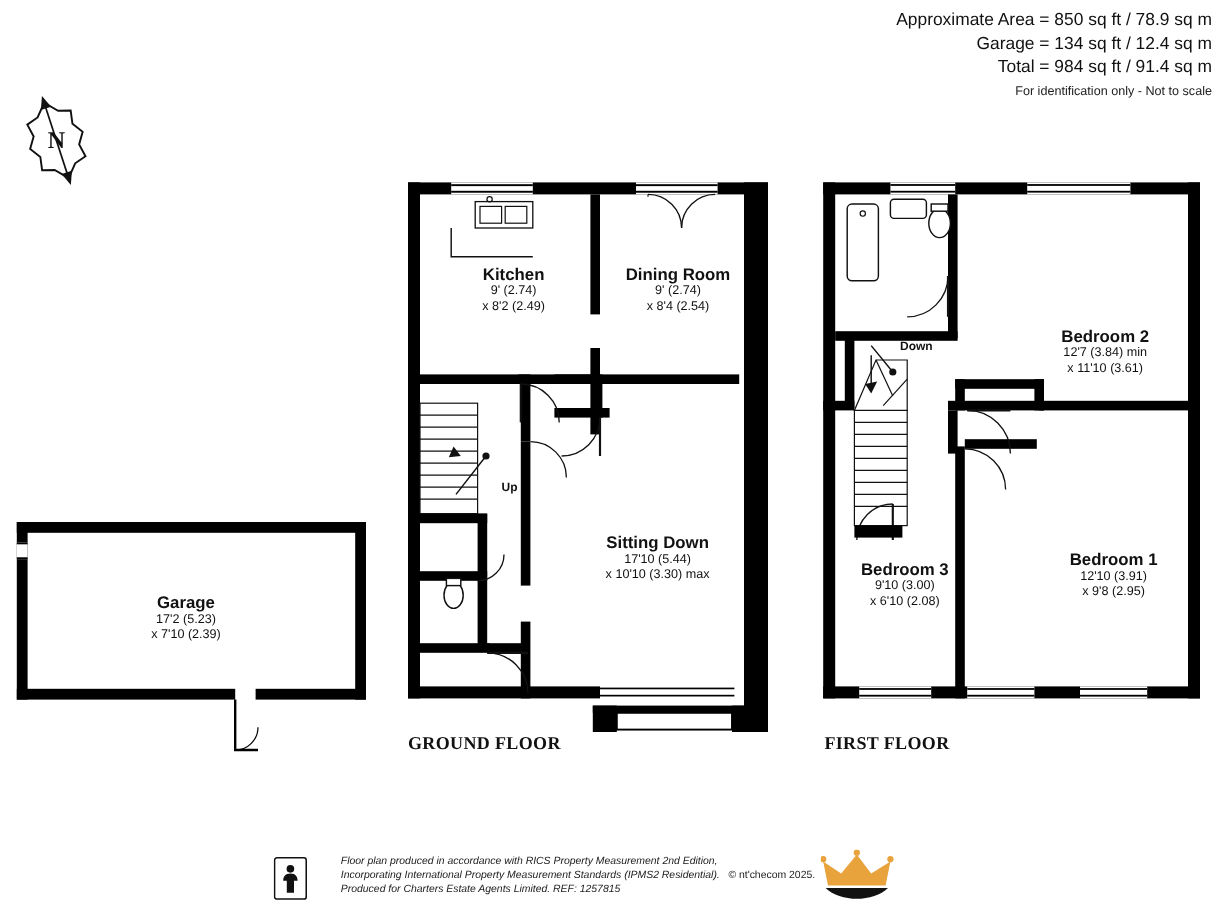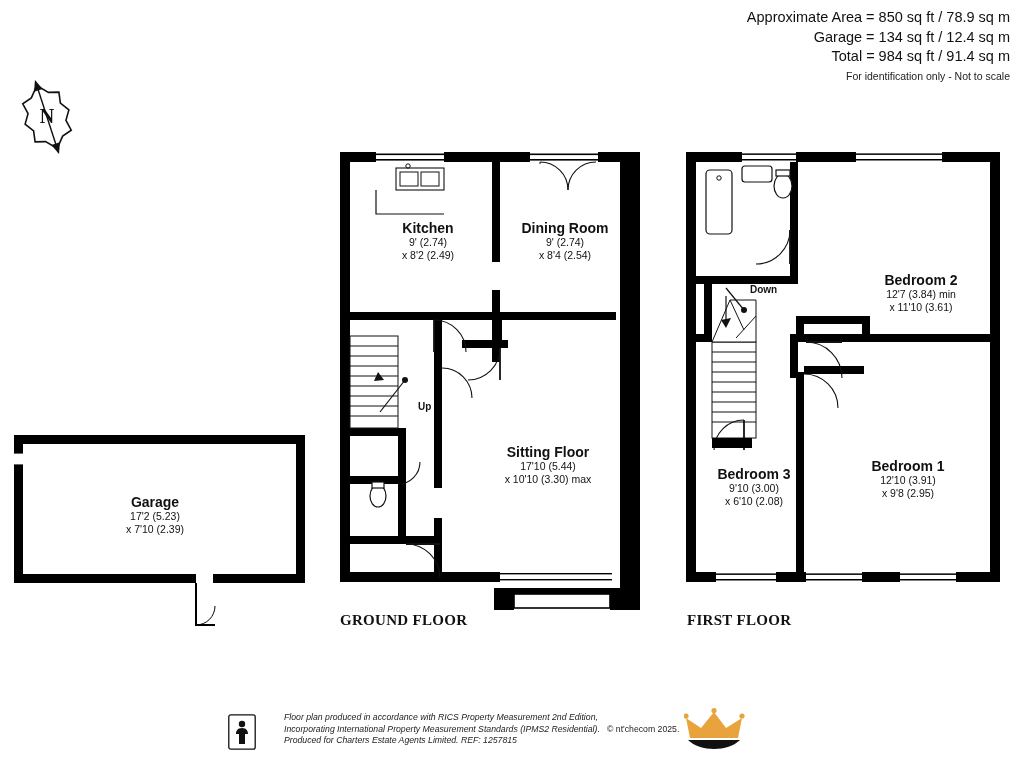--- a/index.html
+++ b/index.html
@@ -192,21 +192,21 @@
     <span>x 8'2 (2.49)</span>
   </div>
 
   <div class="room-label" style="left:508px;top:222px;width:114px;">
     <b>Dining Room</b>
     <span>9' (2.74)</span><br>
     <span>x 8'4 (2.54)</span>
   </div>
 
   <div class="room-label" style="left:478px;top:446px;width:140px;">
-    <b>Sitting Floor</b>
+    <b>Sitting Down</b>
     <span>17'10 (5.44)</span><br>
     <span>x 10'10 (3.30) max</span>
   </div>
 
   <div class="lbl-small" style="left:418px;top:401px;font-weight:bold;">Up</div>
 
   <div class="floor-title" id="gf-title">GROUND FLOOR</div>
 
   <svg class="plan" width="1024" height="768">
 
@@ -289,21 +289,21 @@
 
     <rect x="712" y="438" width="40" height="10" fill="#000"></rect>
   </svg>
 
   <div class="room-label" style="left:846px;top:236px;width:150px;margin-top:38px;">
     <b>Bedroom 2</b>
     <span>12'7 (3.84) min</span><br>
     <span>x 11'10 (3.61)</span>
   </div>
 
-  <div class="room-label" style="left:838px;top:460px;width:140px;text-align:center;">
+  <div class="room-label" style="left:858px;top:460px;width:140px;text-align:center;">
     <b>Bedroom 1</b>
     <span>12'10 (3.91)</span><br>
     <span>x 9'8 (2.95)</span>
   </div>
 
   <div class="room-label" style="left:694px;top:468px;width:120px;">
     <b>Bedroom 3</b>
     <span>9'10 (3.00)</span><br>
     <span>x 6'10 (2.08)</span>
   </div>

